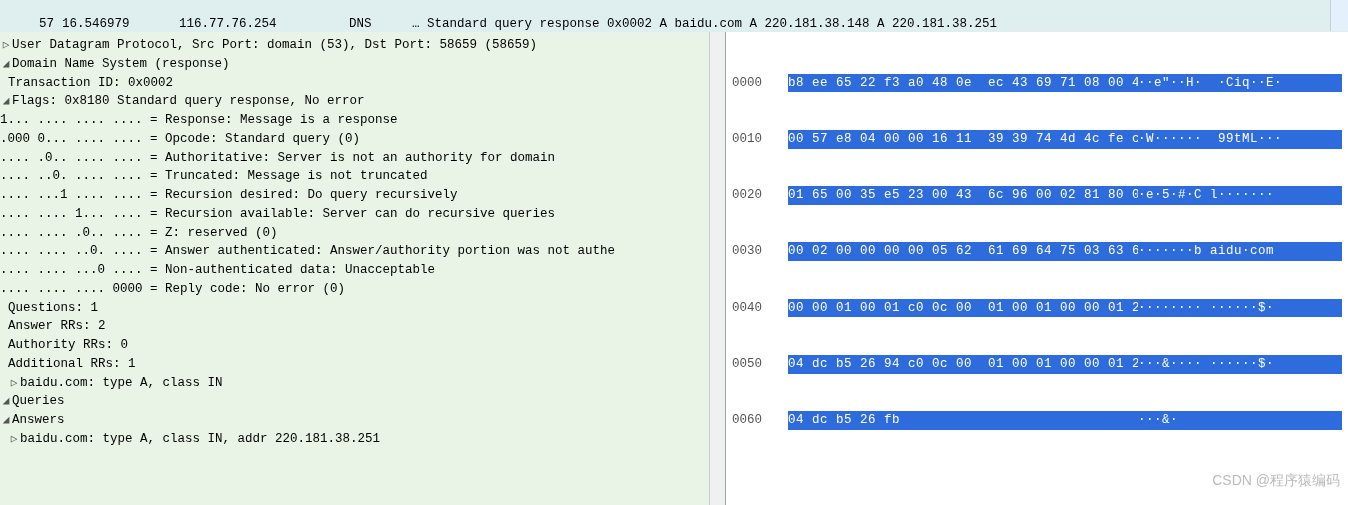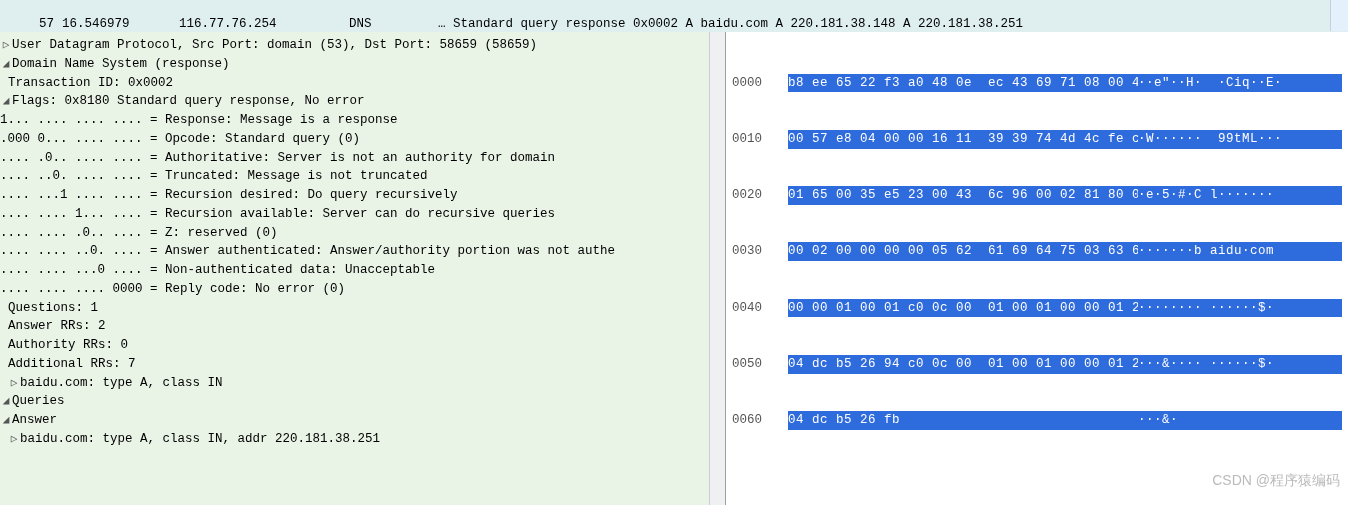--- a/index.html
+++ b/index.html
@@ -24,21 +24,21 @@
     padding-left:18px;
     background:#dfeff0;
     border-bottom:1px solid #ccc;
   }
   .packetlist .cell { padding:15px 4px; white-space:nowrap; }
   .packetlist .no  { width:40px; text-align:right; }
   .packetlist .time{ width:117px; }
   .packetlist .src { width:170px; }
   .packetlist .dst { width:138px; }
   .packetlist .proto{ width:63px; }
-  .packetlist .info{ flex:1;margin-left:26px; }
+  .packetlist .info{ flex:1; }
   .packetlist .rowcut {
     display:flex;
     padding-left:18px;
     color:#888;
     height:11px;
     overflow:hidden;
   }
   .packetlist .scroll-gutter{
     position:absolute; right:0; top:0; width:18px; height:100%;
     background:#e4f0fb; border-left:1px solid #ccd;
@@ -112,24 +112,24 @@
     <div class="row ind3"><span>.... ..0. .... .... = Truncated: Message is not truncated</span></div>
     <div class="row ind3"><span>.... ...1 .... .... = Recursion desired: Do query recursively</span></div>
     <div class="row ind3"><span>.... .... 1... .... = Recursion available: Server can do recursive queries</span></div>
     <div class="row ind3"><span>.... .... .0.. .... = Z: reserved (0)</span></div>
     <div class="row ind3"><span>.... .... ..0. .... = Answer authenticated: Answer/authority portion was not authe</span></div>
     <div class="row ind3"><span>.... .... ...0 .... = Non-authenticated data: Unacceptable</span></div>
     <div class="row ind3"><span>.... .... .... 0000 = Reply code: No error (0)</span></div>
     <div class="row ind2"><span>Questions: 1</span></div>
     <div class="row ind2"><span>Answer RRs: 2</span></div>
     <div class="row ind2"><span>Authority RRs: 0</span></div>
-    <div class="row ind2"><span>Additional RRs: 7</span></div>
+    <div class="row ind2"><span>Additional RRs: 1</span></div>
     <div class="row ind2"><span class="tw">▷</span><span>baidu.com: type A, class IN</span></div>
     <div class="row ind1"><span class="tw">◢</span><span>Queries</span></div>
-    <div class="row ind1"><span class="tw">◢</span><span>Answer</span></div>
+    <div class="row ind1"><span class="tw">◢</span><span>Answers</span></div>
     <div class="row ind2"><span class="tw">▷</span><span>baidu.com: type A, class IN, addr 220.181.38.251</span></div>
     <div class="scroll-gutter"></div>
   </div>
 
   <div class="hex">
     <div class="line"><span class="off">0000</span><span class="bytes sel">b8 ee 65 22 f3 a0 48 0e  ec 43 69 71 08 00 45 00</span><span class="ascii sel">··e"··H·  ·Ciq··E·</span></div>
     <div class="line"><span class="off">0010</span><span class="bytes sel">00 57 e8 04 00 00 16 11  39 39 74 4d 4c fe c0 a8</span><span class="ascii sel">·W······  99tML···</span></div>
     <div class="line"><span class="off">0020</span><span class="bytes sel">01 65 00 35 e5 23 00 43  6c 96 00 02 81 80 00 01</span><span class="ascii sel">·e·5·#·C l·······</span></div>
     <div class="line"><span class="off">0030</span><span class="bytes sel">00 02 00 00 00 00 05 62  61 69 64 75 03 63 6f 6d</span><span class="ascii sel">·······b aidu·com</span></div>
     <div class="line"><span class="off">0040</span><span class="bytes sel">00 00 01 00 01 c0 0c 00  01 00 01 00 00 01 24 00</span><span class="ascii sel">········ ······$·</span></div>

